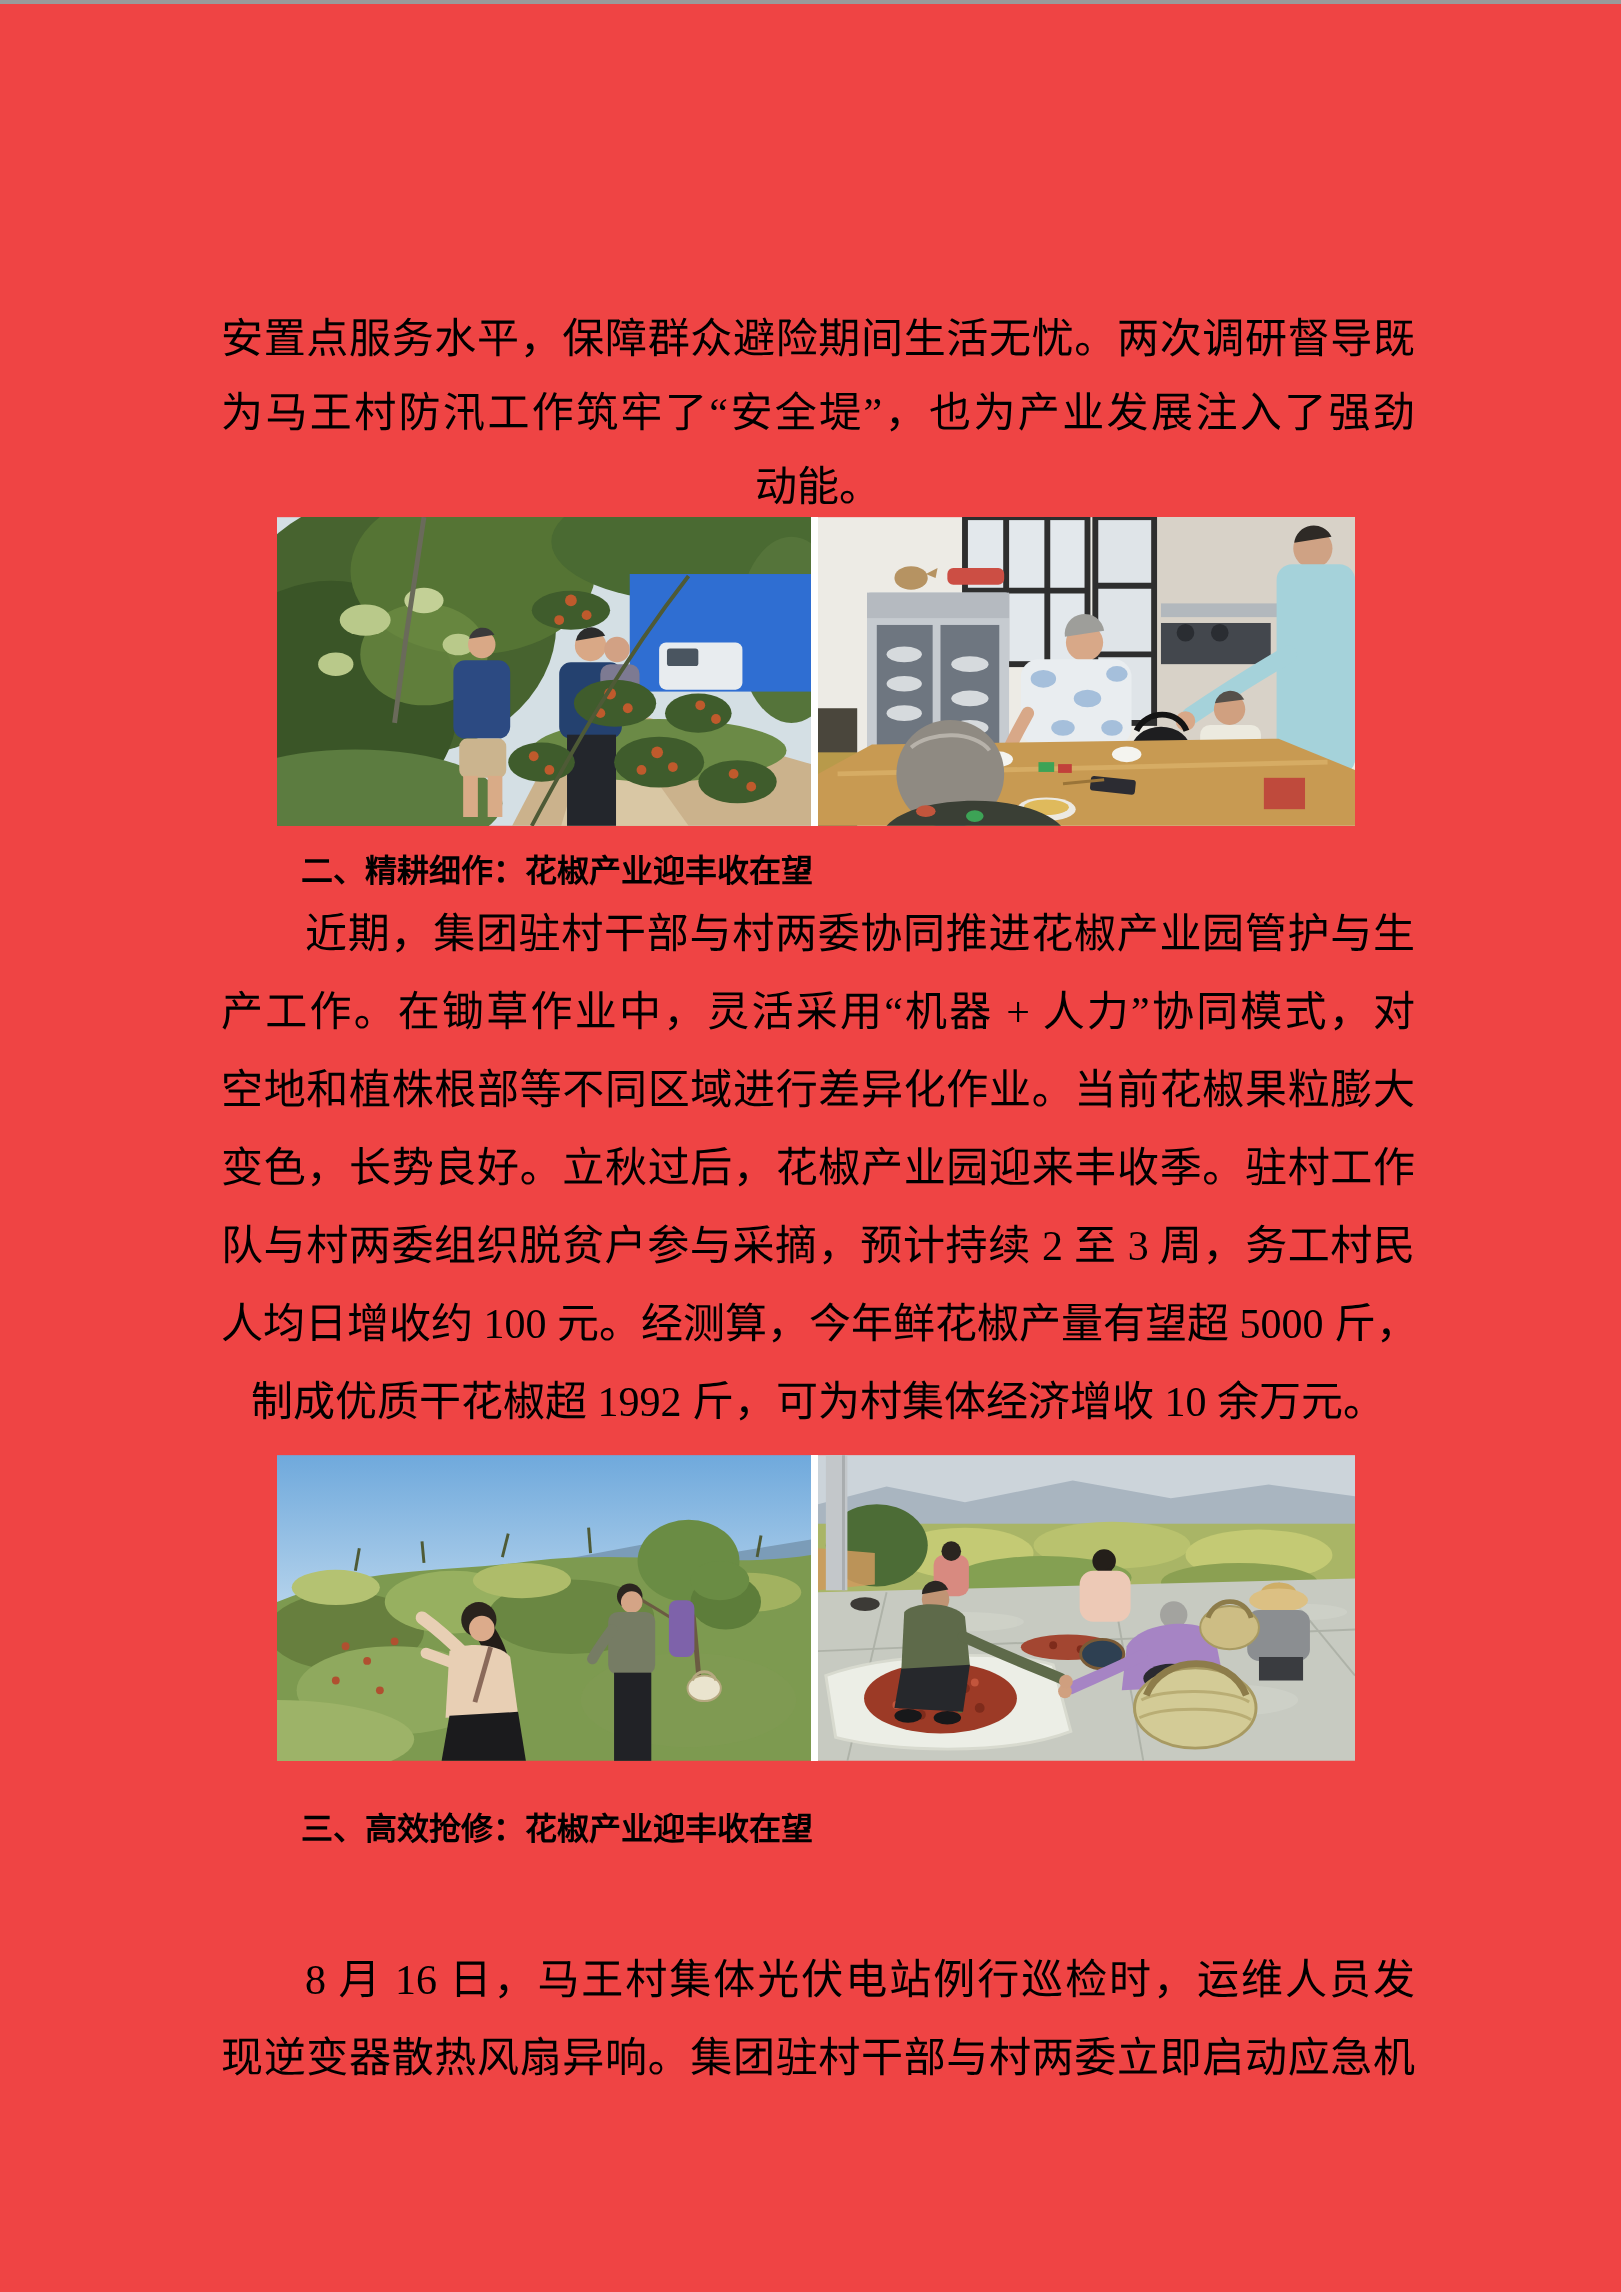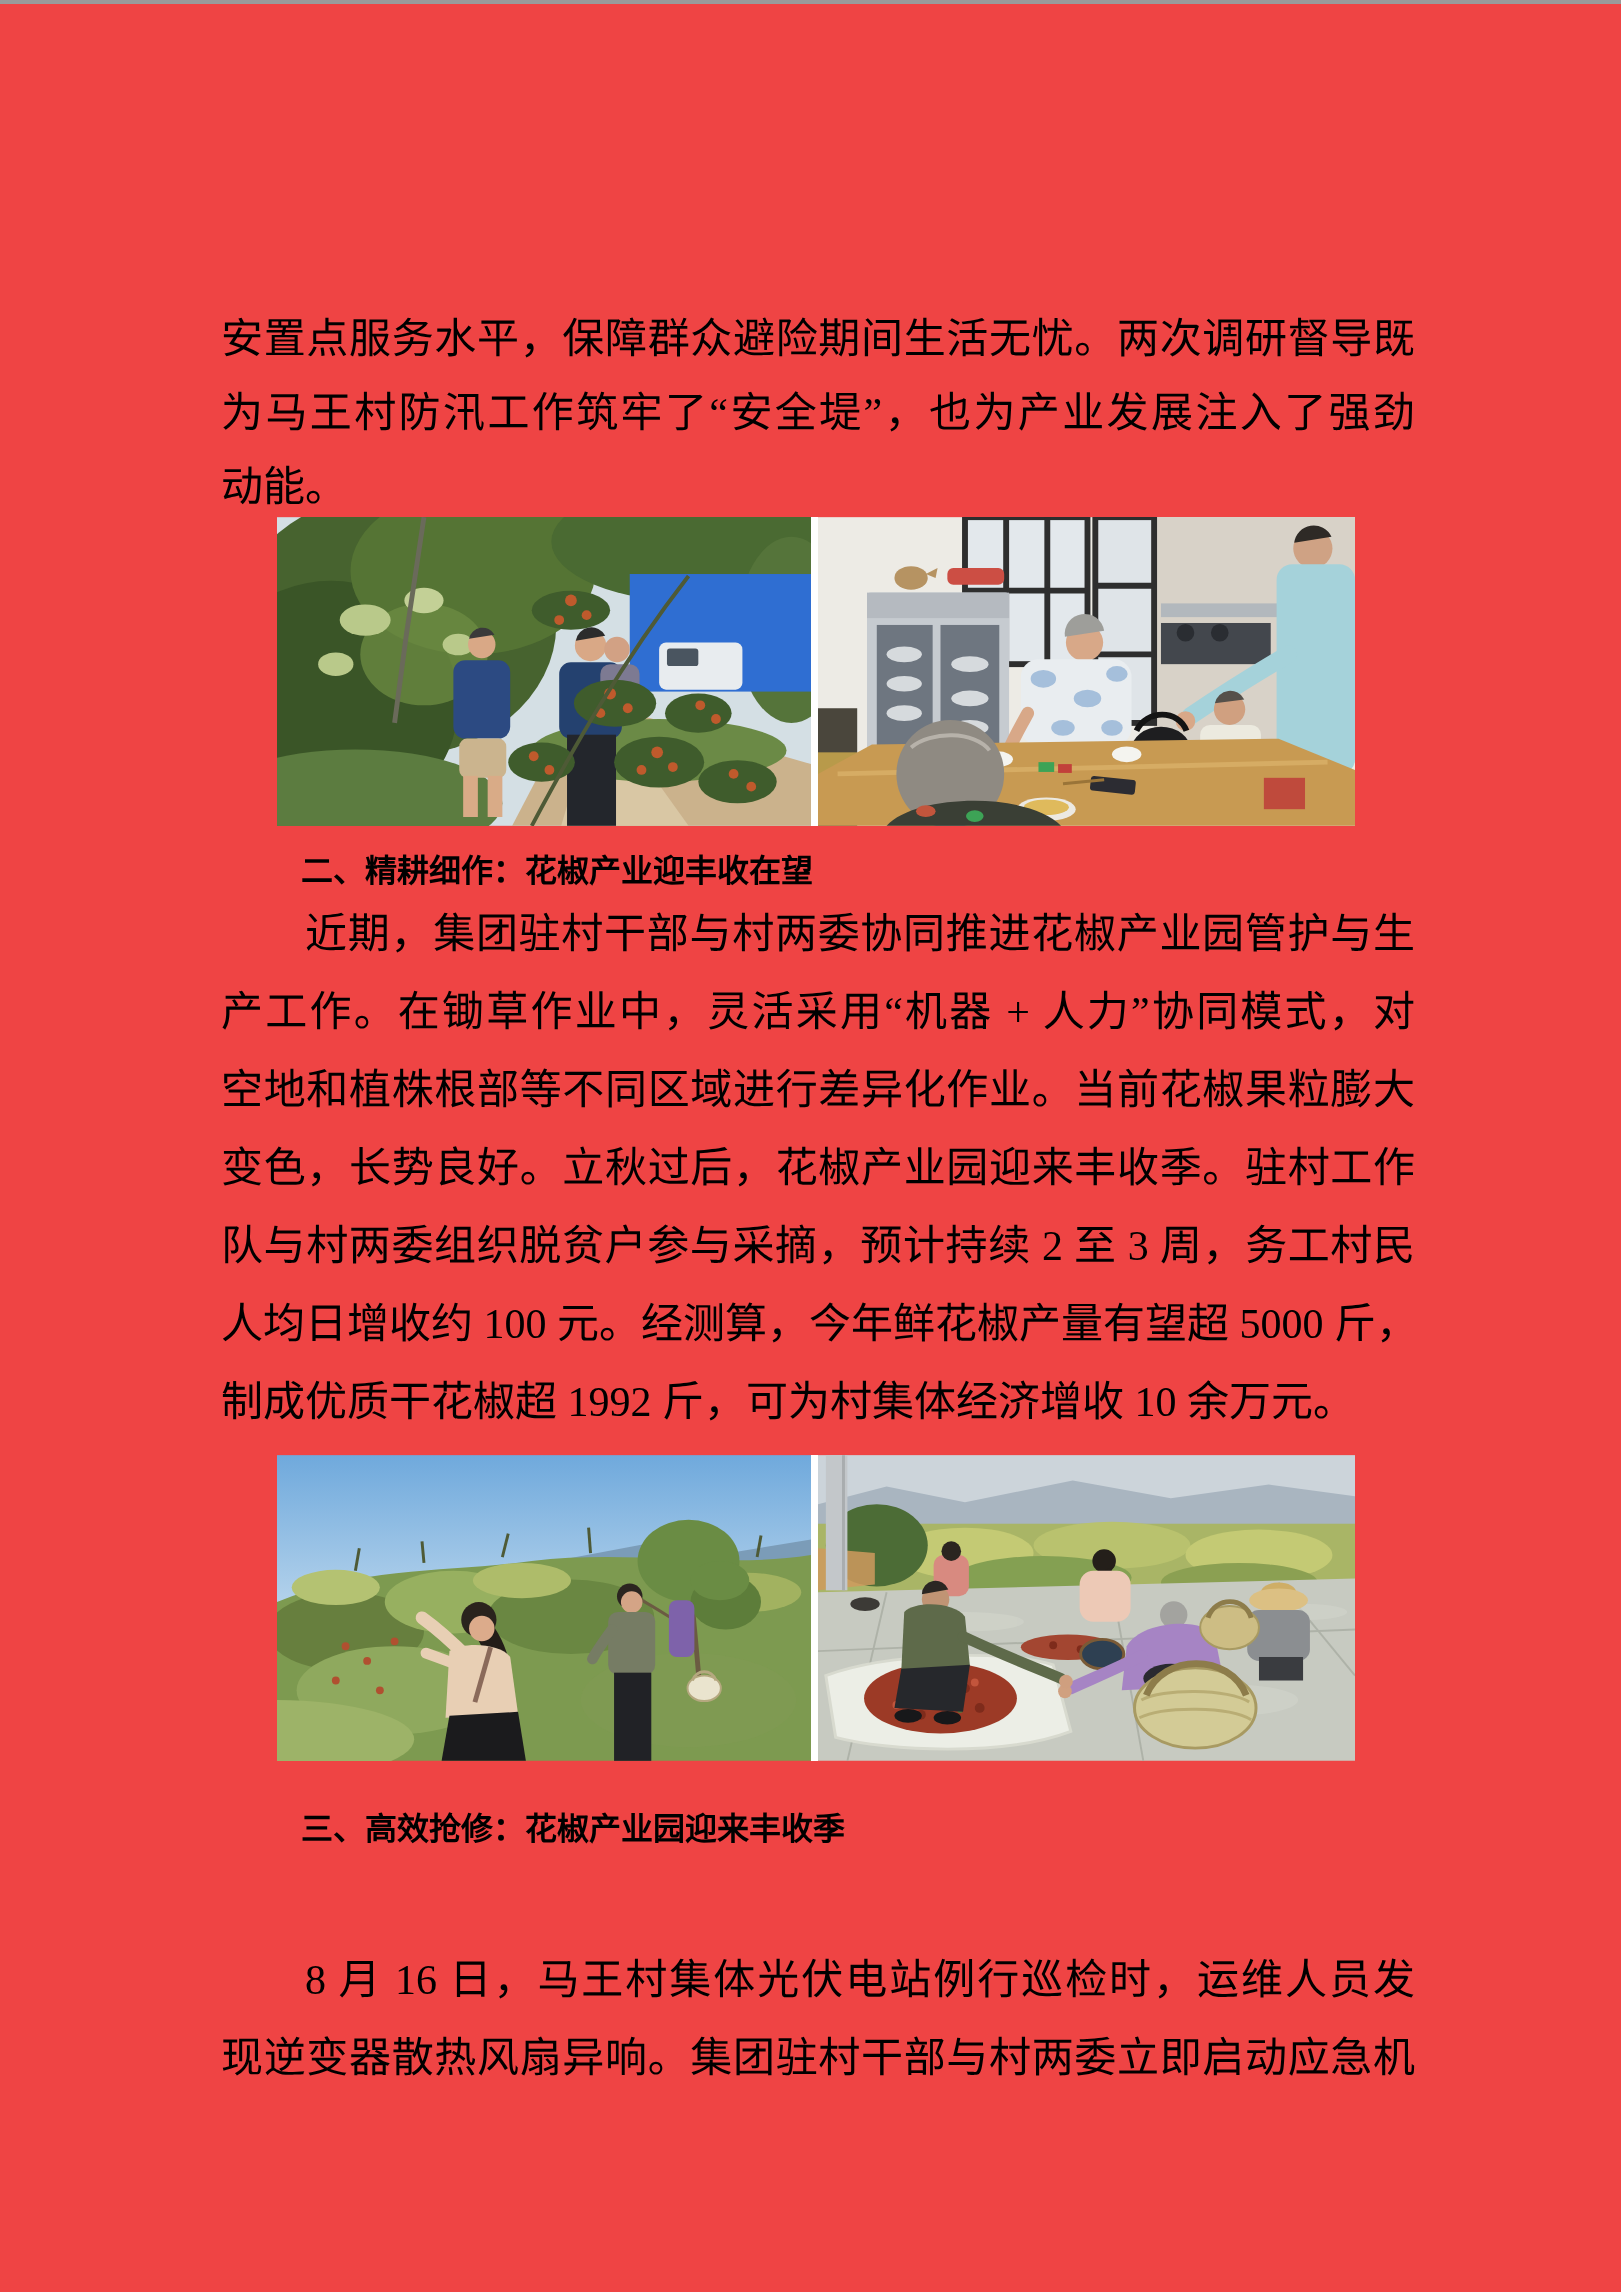--- a/index.html
+++ b/index.html
@@ -11,20 +11,21 @@
     background:#ef4444;
     font-family:"Liberation Serif","DejaVu Serif",serif;
     color:#000;
     overflow:hidden;
   }
   .block{position:absolute;left:221px;width:1194px;}
   .para .line{
     font-size:42px;
     white-space:nowrap;
     color:#000;
+    text-align:center;
   }
   .p1 .line{line-height:74px;height:74px;}
   .p2 .line,.p3 .line{line-height:78px;height:78px;}
   .jline{text-align:justify;text-align-last:justify;}
   .indent{text-indent:84px;}
   .heading{
     font-family:"Liberation Sans","DejaVu Sans",sans-serif;
     font-weight:700;
     font-size:32px;
     line-height:49px;
@@ -340,21 +341,21 @@
         <path d="M88,160 C100,148 140,150 150,165 L155,215 L85,220 Z" fill="#5e6a4a"></path>
         <path d="M148,185 C190,205 225,218 248,228" stroke="#5e6a4a" stroke-width="11" fill="none" stroke-linecap="round"></path>
         <circle cx="253" cy="231" r="7" fill="#cf9f7f"></circle>
         <path d="M85,218 L155,214 L148,262 L78,258 Z" fill="#26282c"></path>
         <ellipse cx="92" cy="266" rx="14" ry="7" fill="#17181a"></ellipse>
         <ellipse cx="132" cy="268" rx="14" ry="7" fill="#17181a"></ellipse>
       </svg>
     </figure>
   </div>
 
-  <div class="block heading" style="top:1801px;">三、高效抢修：花椒产业园迎来丰收季</div>
+  <div class="block heading" style="top:1801px;">三、高效抢修：花椒产业迎丰收在望</div>
 
   <div class="block para p3" style="top:1937px;">
     <div class="line jline indent">8 月 16 日，马王村集体光伏电站例行巡检时，运维人员发</div>
     <div class="line jline">现逆变器散热风扇异响。集团驻村干部与村两委立即启动应急机</div>
   </div>
 
 </div>
 
 
 </body></html>

